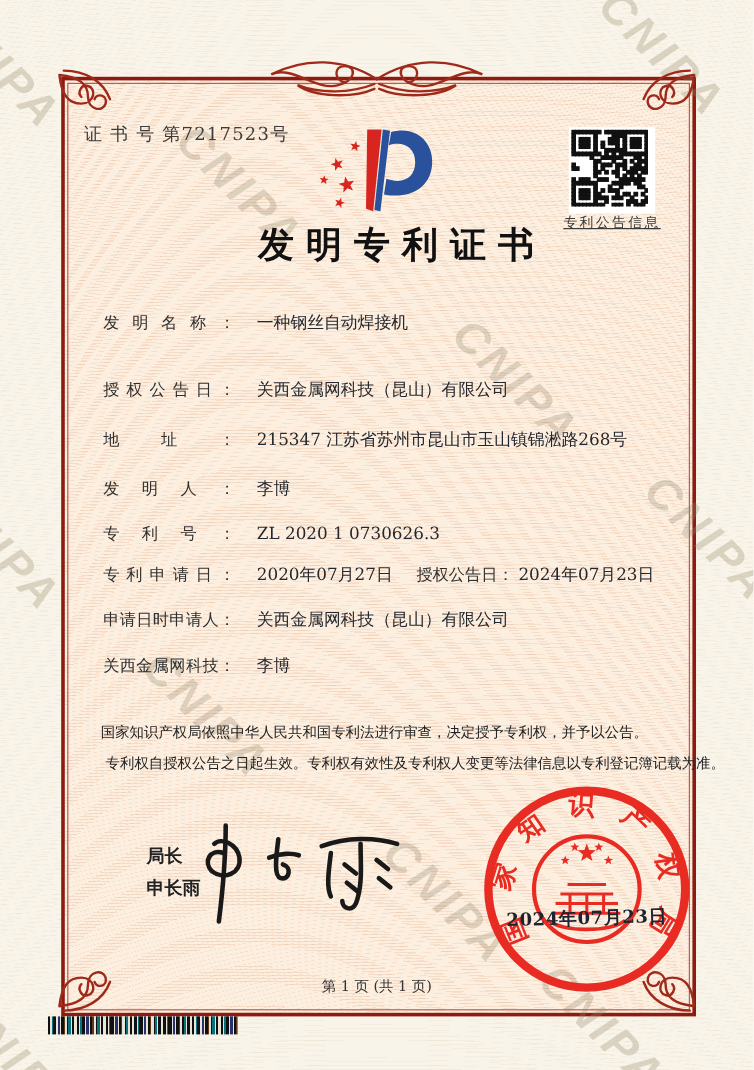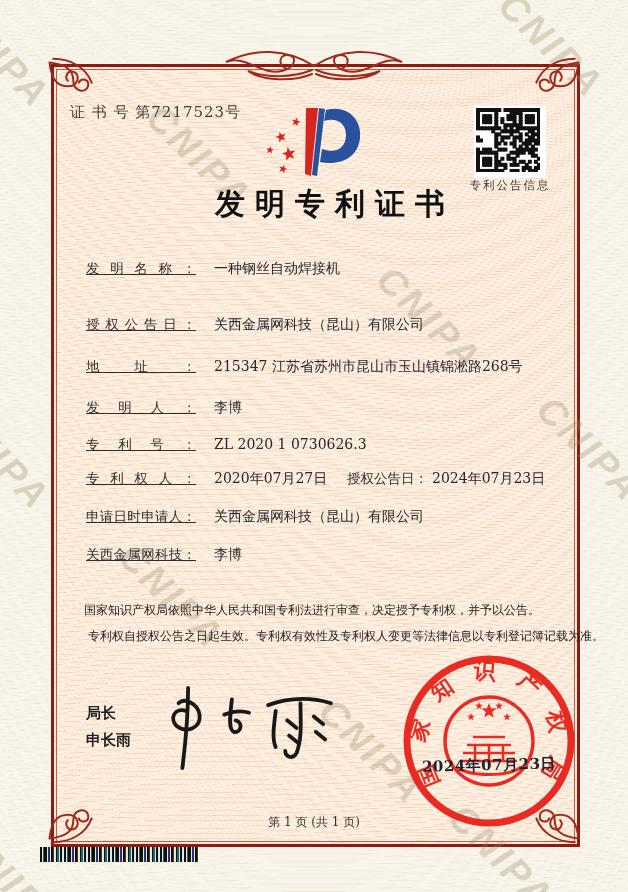--- a/index.html
+++ b/index.html
@@ -25,36 +25,36 @@
   .orn-tl{left:44px;top:57px;}
   .orn-tr{left:529px;top:57px;transform:scaleX(-1);}
   .orn-bl{left:44px;top:789px;transform:scaleY(-1);}
   .orn-br{left:529px;top:789px;transform:scale(-1,-1);}
   .orn-top{left:214px;top:44px;}
   
   .content *{white-space:nowrap;}
   .cert-no{position:absolute;left:70px;top:103px;font-size:15px;letter-spacing:1px;color:#3c3c3a;z-index:2;}
   .qr-box{position:absolute;left:474px;top:106px;width:68px;height:68px;background:#fff;padding:2px;z-index:2;}
   .qr-caption{position:absolute;left:458px;top:178px;width:104px;text-align:center;font-size:11.5px;
-    letter-spacing:2px;color:#3a3a38;z-index:2;}
+    letter-spacing:2px;color:#3a3a38;z-index:2;text-decoration:underline;}
   .logo{position:absolute;left:258px;top:104px;z-index:2;}
   .title{position:absolute;left:16px;top:184px;width:628px;text-align:center;font-size:30px;font-weight:700;
     letter-spacing:10px;padding-left:10px;box-sizing:border-box;color:#111;z-index:2;}
   .row{position:absolute;left:86px;font-size:14px;color:#24272e;z-index:2;}
   .lbl{display:inline-block;width:110px;font-size:13.5px;color:#2f2f2f;text-align:justify;text-align-last:justify;
-    vertical-align:baseline;text-decoration:underline;}
+    vertical-align:baseline;}
   .val{margin-left:18px;}
   .pair2{position:absolute;left:261px;top:0;}
   .pair2 .lbl2{font-size:13.5px;color:#2f2f2f;}
   .pair2 .val{margin-left:4px;}
   .notice{position:absolute;left:56px;width:520px;font-size:12px;color:#222;z-index:2;line-height:16px;}
   .notice.l1{top:602px;padding-left:28px;}
   .notice.l2{top:628px;padding-left:32px;}
   .signer{position:absolute;left:86px;top:700px;font-size:15px;font-weight:600;color:#222;line-height:27px;z-index:2;}
-  .signer div{white-space:nowrap;}
+  .signer div{white-space:nowrap;margin-left:36px;}
   .signature{position:absolute;left:150px;top:680px;z-index:2;}
   .seal{position:absolute;left:401px;top:653px;z-index:2;opacity:.96;}
   .seal-date{position:absolute;left:402px;top:756px;width:174px;text-align:center;font-size:15px;font-weight:700;
     color:#1d2330;z-index:3;transform:rotate(-1.5deg);letter-spacing:.5px;}
   .footer{position:absolute;left:0;top:814px;width:628px;text-align:center;font-size:12px;color:#333;z-index:2;}
   .barcode{position:absolute;left:40px;top:847px;width:158px;height:15px;z-index:2;background:
     repeating-linear-gradient(90deg,#101010 0 2px,#e8e4d8 2px 3px,#0c6f7c 3px 4px,#101010 4px 7px,#e8e4d8 7px 8px,
     #283070 8px 10px,#e8e4d8 10px 11px,#101010 11px 13px,#5c3a18 13px 14px,#e8e4d8 14px 16px,#101010 16px 17px,
     #0c6f7c 17px 19px,#e8e4d8 19px 20px,#101010 20px 22px,#e8e4d8 22px 24px);}
 </style>
@@ -384,21 +384,21 @@
     <div class="row" style="top:358px">
       <span class="lbl">地址：</span><span class="val">215347 江苏省苏州市昆山市玉山镇锦淞路268号</span>
     </div>
     <div class="row" style="top:399px">
       <span class="lbl">发明人：</span><span class="val">李博</span>
     </div>
     <div class="row" style="top:436px">
       <span class="lbl">专利号：</span><span class="val">ZL 2020 1 0730626.3</span>
     </div>
     <div class="row" style="top:470px">
-      <span class="lbl">专利权人：</span><span class="val">2020年07月27日</span>
+      <span class="lbl">专利申请日：</span><span class="val">2020年07月27日</span>
       <span class="pair2"><span class="lbl2">授权公告日：</span><span class="val">2024年07月23日</span></span>
     </div>
     <div class="row" style="top:508px">
       <span class="lbl">申请日时申请人：</span><span class="val">关西金属网科技（昆山）有限公司</span>
     </div>
     <div class="row" style="top:546px">
       <span class="lbl">关西金属网科技：</span><span class="val">李博</span>
     </div>
 
     <div class="notice l1">国家知识产权局依照中华人民共和国专利法进行审查，决定授予专利权，并予以公告。</div>

